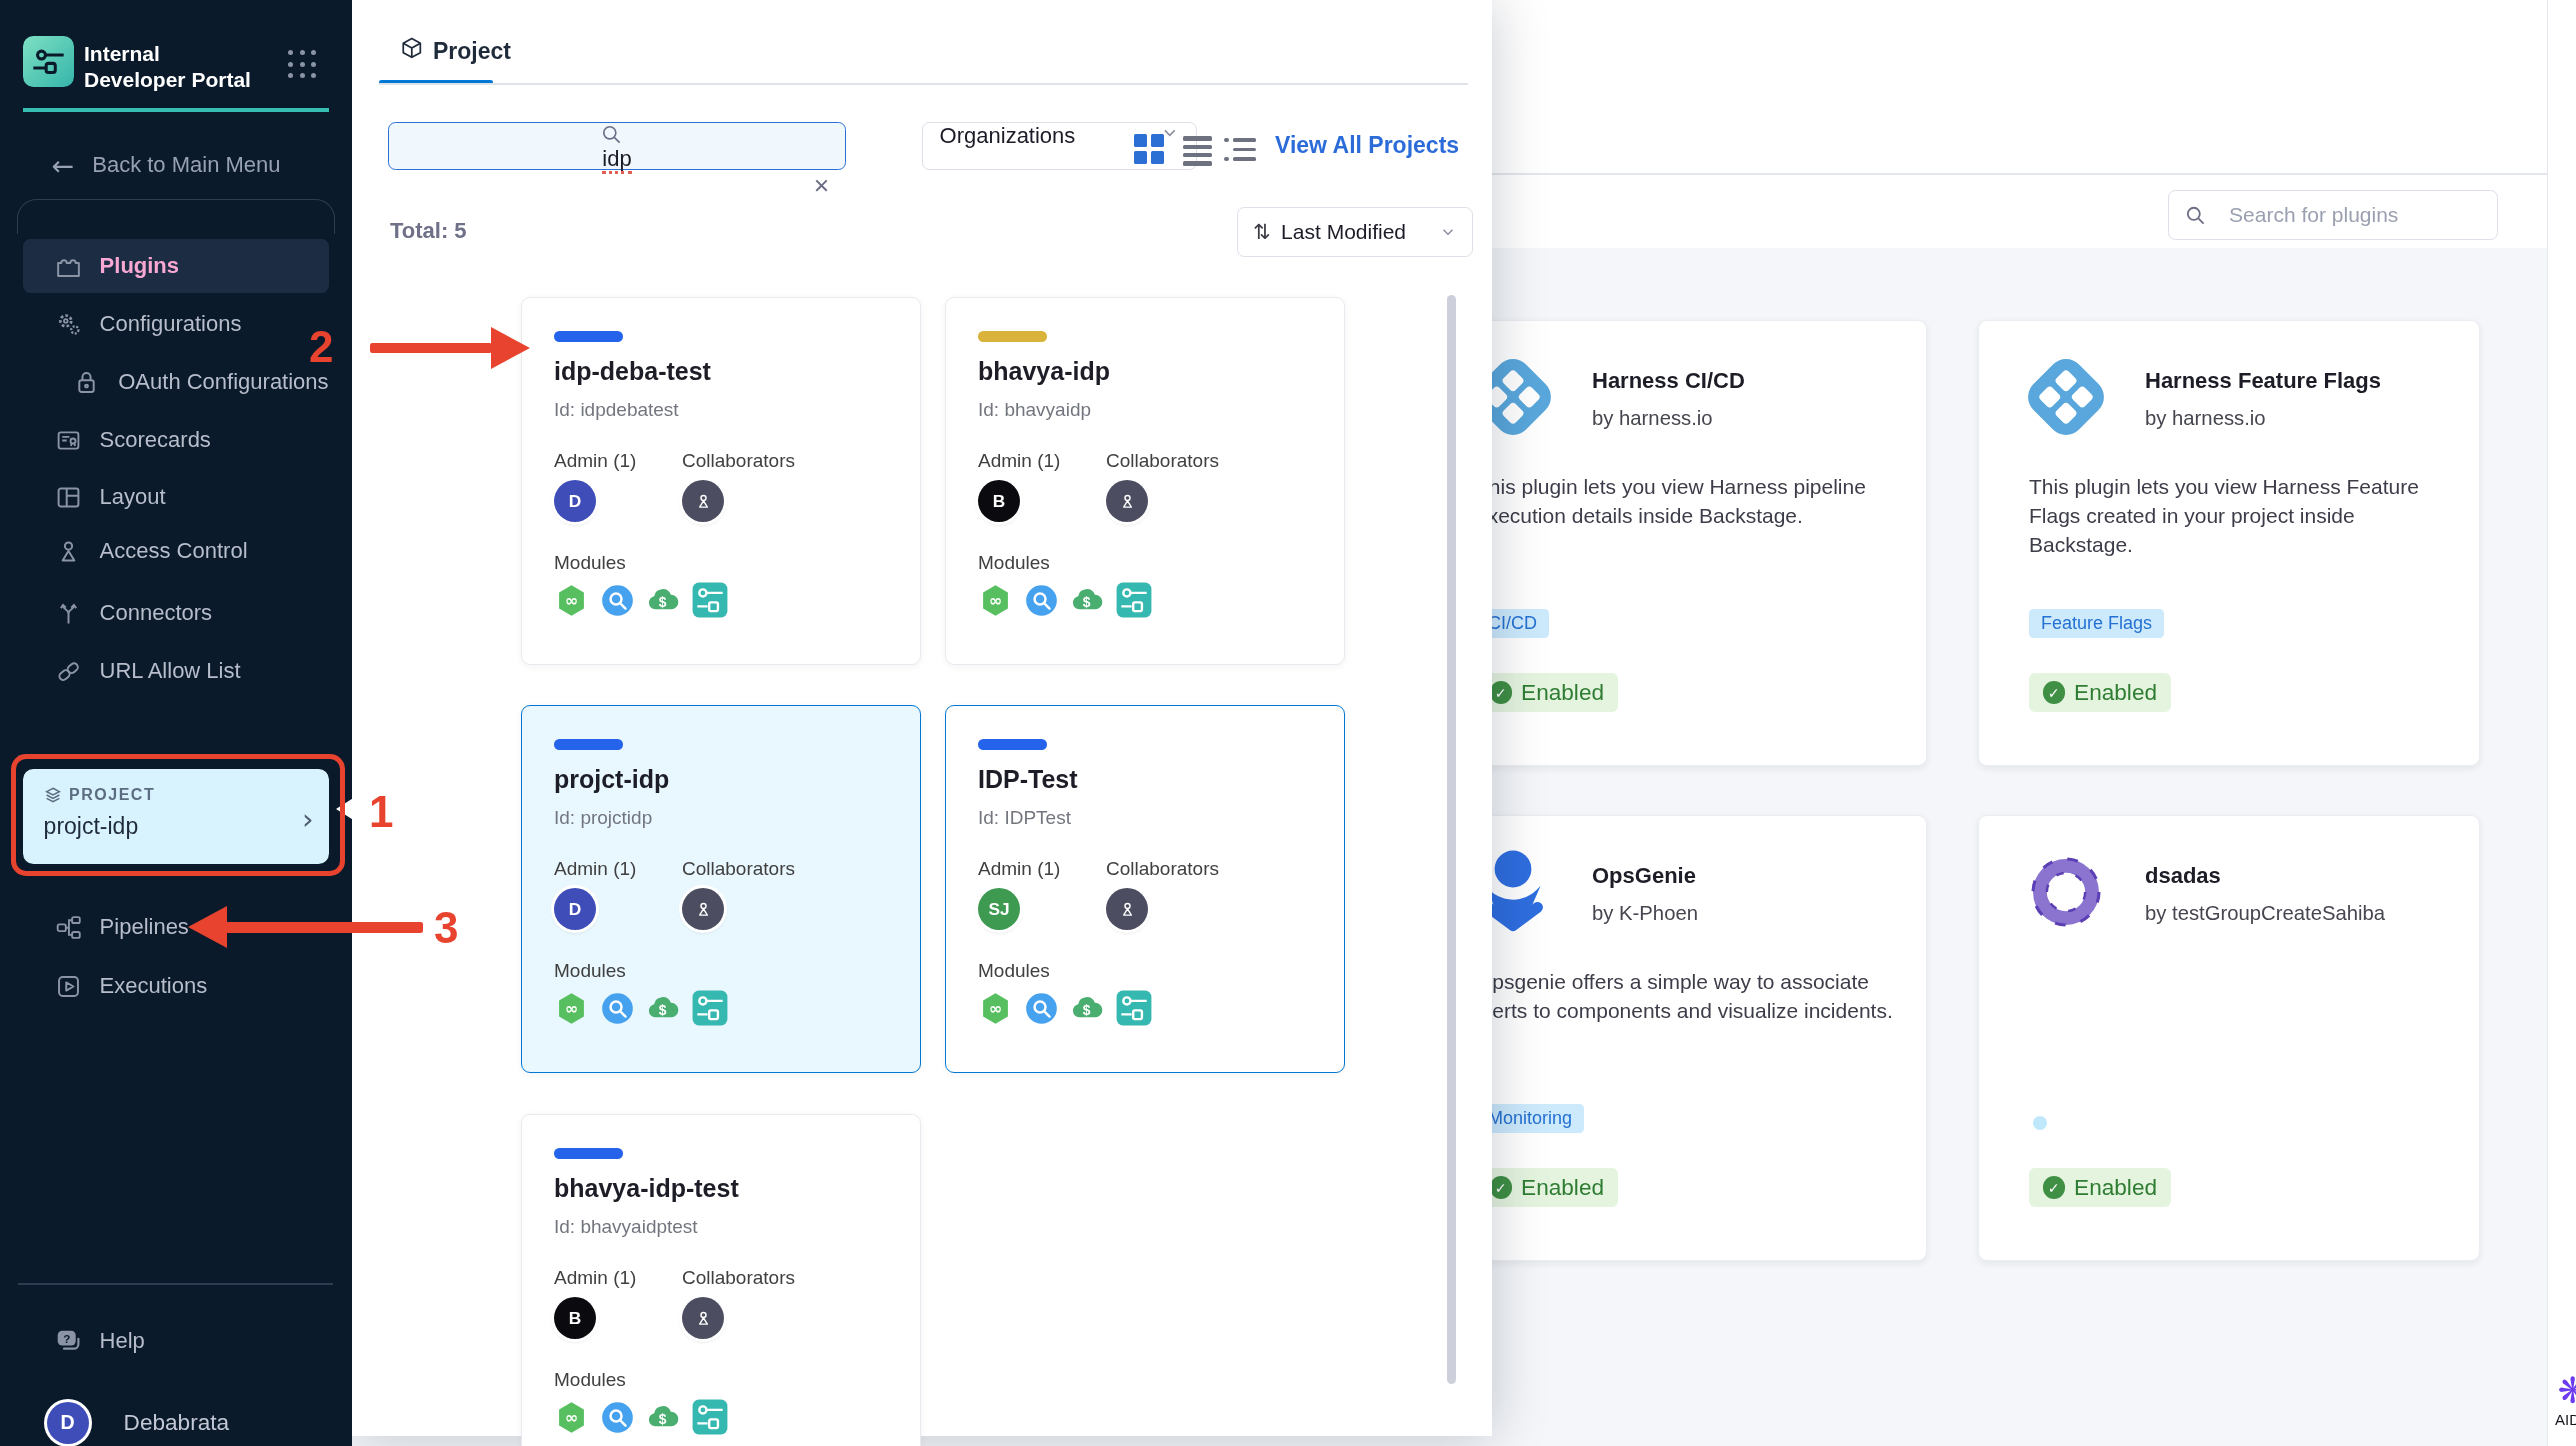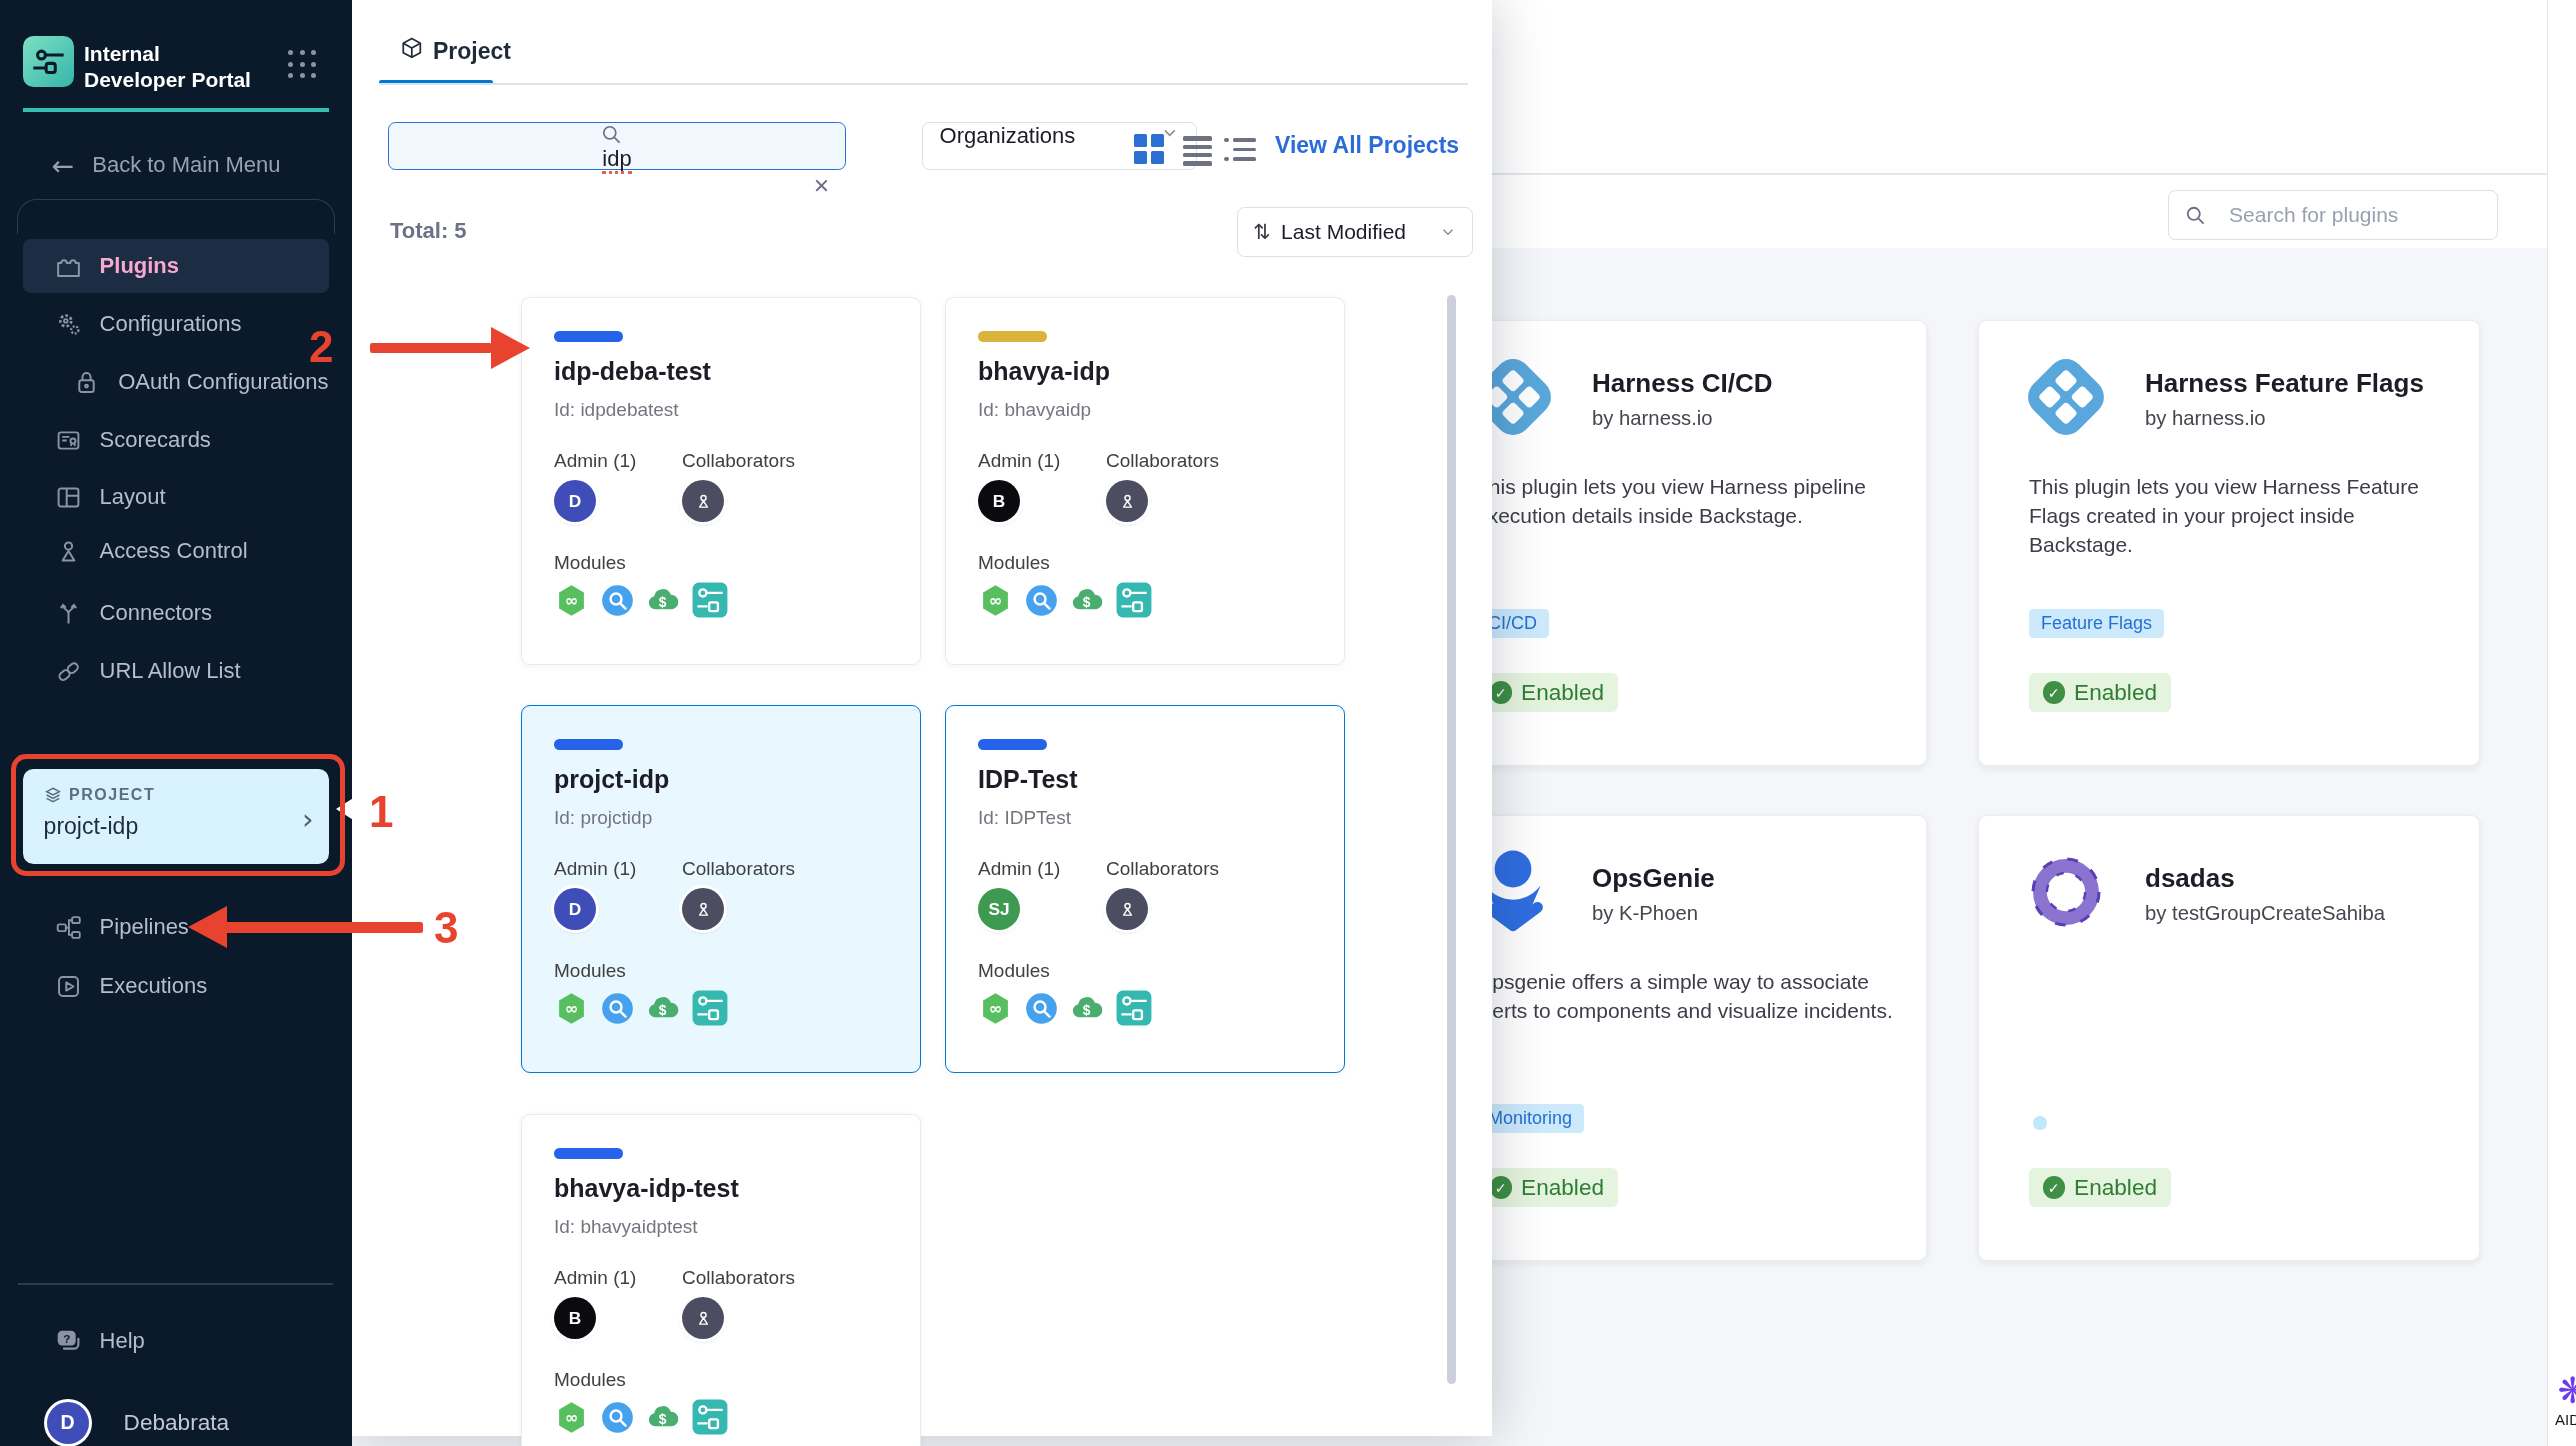--- a/index.html
+++ b/index.html
@@ -11,21 +11,21 @@
   .bg-page{position:absolute;inset:0;background:#f4f6f9;z-index:0;}
   .bg-header{position:absolute;left:0;top:0;width:2547px;height:248px;background:#fff;}
   .bg-header-rule{position:absolute;left:0;top:173px;width:2547px;height:1.5px;background:#e4e6ed;}
   .right-gutter{position:absolute;left:2547px;top:0;width:29px;height:1447px;background:#fff;border-left:1.5px solid #e4e6ed;}
   .plug-search{position:absolute;left:2168px;top:190px;width:330px;height:50px;border:1.5px solid #dcdee8;
                border-radius:7.5px;background:#fff;display:flex;align-items:center;padding:0 15px;gap:10.5px;color:#9aa0b0;}
   .plug-search .ph{font-size:21px;color:#9aa0b0;}
   .plugcard{position:absolute;width:502px;height:446px;background:#fff;border:0.8px solid #ecedf2;border-radius:9px;
             box-shadow:0 2.3px 7.5px rgba(35,40,60,.07);}
   .plug-logo{position:absolute;left:41px;top:30px;width:92px;height:92px;}
-  .plug-title{position:absolute;left:166px;top:47px;font-size:26px;font-weight:bold;color:#1d1d27;text-align:right;}
+  .plug-title{position:absolute;left:166px;top:47px;font-size:22px;font-weight:bold;color:#1d1d27;text-align:right;}
   .plug-author{position:absolute;left:166px;top:86px;font-size:20.3px;color:#45464f;}
   .plug-desc{position:absolute;left:50px;top:151px;width:422px;font-size:21px;line-height:29px;color:#3c3d49;}
   .plug-tag{position:absolute;left:50px;top:288px;height:29px;border-radius:4.5px;background:#cdeafd;color:#2471d2;
             font-size:18px;display:inline-flex;align-items:center;padding:0 12px;}
   .plug-dot{position:absolute;left:54px;top:300px;width:13.5px;height:13.5px;border-radius:50%;background:#bfe9fb;}
   .enabled{position:absolute;left:50px;top:352px;height:39px;border-radius:6px;background:#e5f4df;
            display:inline-flex;align-items:center;gap:9px;padding:0 13.5px;}
   .enabled .chk{width:22.6px;height:22.6px;border-radius:50%;background:#3f8f44;color:#fff;display:flex;
                 align-items:center;justify-content:center;font-size:14.3px;font-weight:bold;}
   .enabled .txt{font-size:22.6px;color:#2f7d33;}

